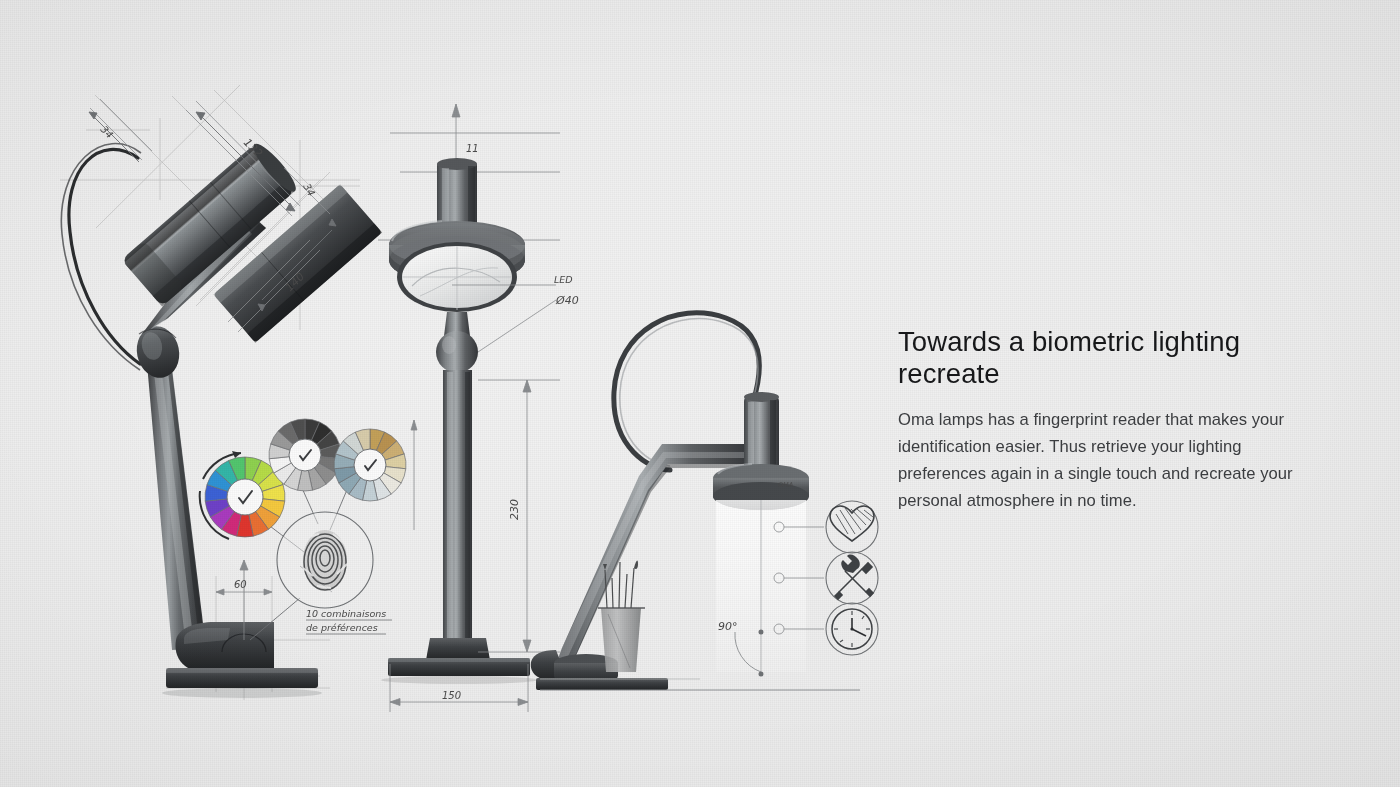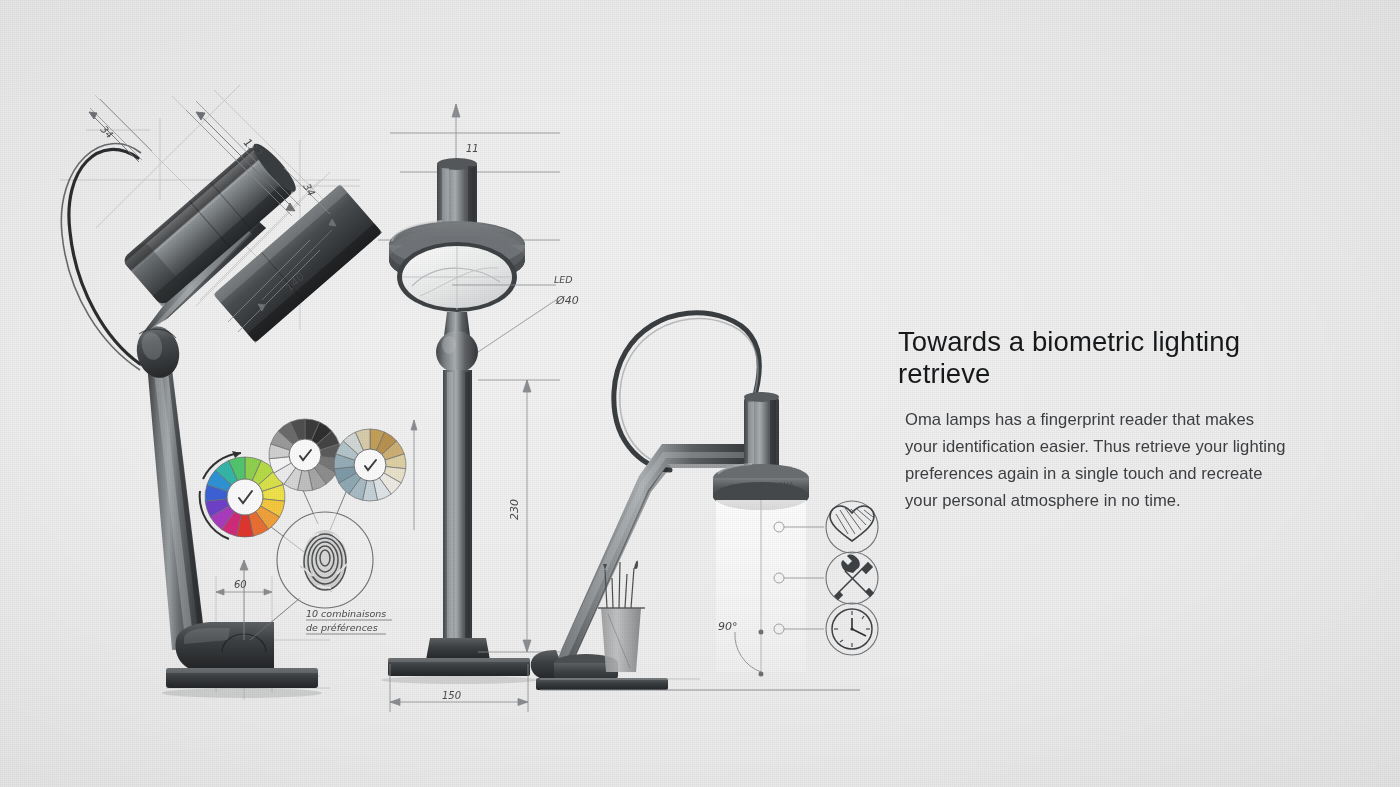--- a/index.html
+++ b/index.html
@@ -33,21 +33,21 @@
   #textpanel{
     position:absolute;left:898px;top:326px;width:400px;
   }
   #heading{
     font-size:27.5px;line-height:1.18;color:#17181a;
     font-weight:400;letter-spacing:.1px;margin:0 0 16px 0;
     font-family:"Liberation Sans", sans-serif;
   }
   #body-copy{
     font-size:16.6px;line-height:1.62;color:#3b3d40;
-    font-weight:400;margin:7px;letter-spacing:.05px;
+    font-weight:400;margin:0;letter-spacing:.05px;
   }
 
   
   .hand{font-family:"DejaVu Sans", sans-serif;font-style:italic;fill:#4a4a4a;}
 </style>
 </head>
 <body>
 
 <div id="page"></div>
 
@@ -495,15 +495,15 @@
     <text class="hand" x="306" y="631" font-size="9.5">de préférences</text>
     <line x1="306" y1="620" x2="392" y2="620" stroke="#5f6164" stroke-width=".7"></line>
     <line x1="306" y1="634" x2="386" y2="634" stroke="#5f6164" stroke-width=".7"></line>
   </g>
 </svg>
 
 <div id="grain"></div>
 <div id="vignette"></div>
 
 <div id="textpanel">
-  <h1 id="heading">Towards a biometric lighting retrieve</h1>
+  <h1 id="heading">Towards a biometric lighting recreate</h1>
   <p id="body-copy">Oma lamps has a fingerprint reader that makes your identification easier. Thus retrieve your lighting preferences again in a single touch and recreate your personal atmosphere in no time.</p>
 </div>
 
 </body></html>

